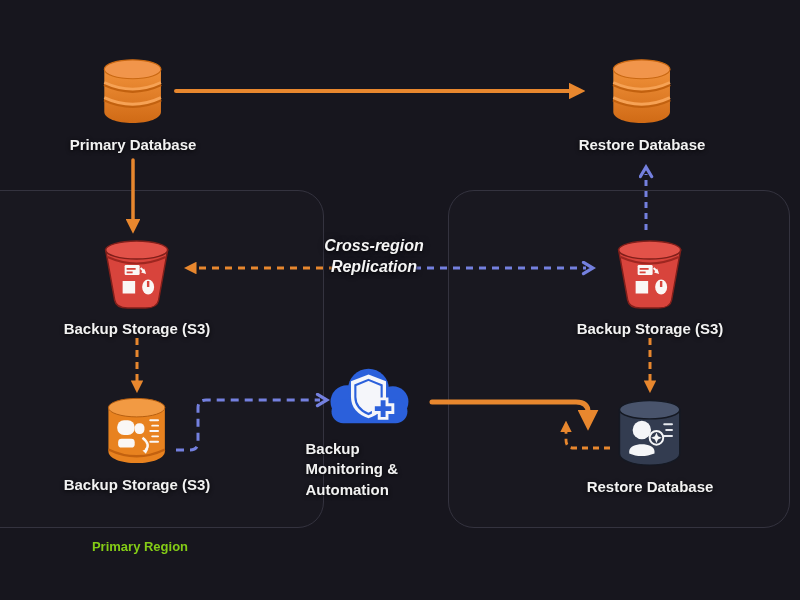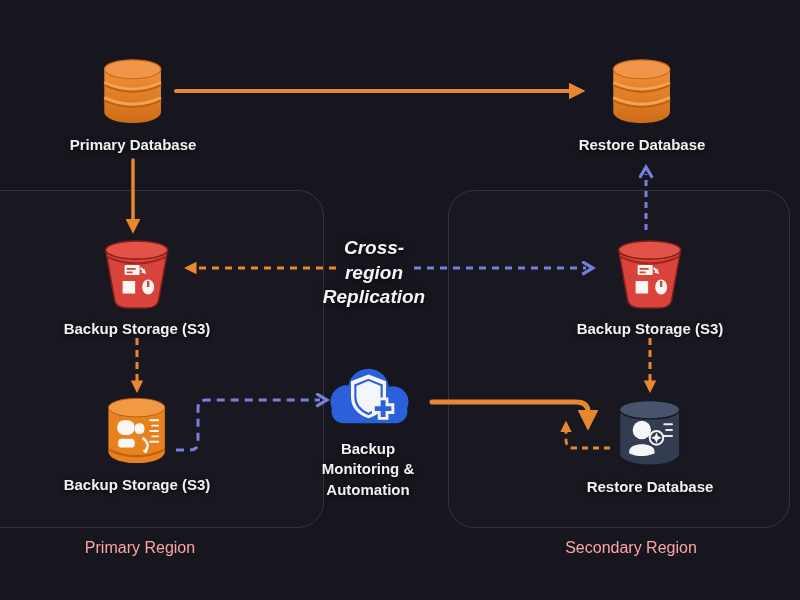--- a/index.html
+++ b/index.html
@@ -19,34 +19,34 @@
   .region-box.secondary{left:448px;top:190px;width:340px;height:336px;}
   svg.connectors{position:absolute;left:0;top:0;width:800px;height:600px;}
   .node{
     position:absolute;
     display:flex;flex-direction:column;align-items:center;
     transform:translateX(-50%);
   }
   .node .label{
     margin-top:8px;
     color:#F2F2F2;font-size:15px;font-weight:700;
-    text-align:center;white-space:nowrap;line-height:1.35;
+    text-align:left;white-space:nowrap;line-height:1.35;
     text-shadow:0 1px 4px rgba(0,0,0,.85);
   }
   .node .label.wrap{white-space:normal;width:125px;}
   .annotation{
     position:absolute;left:374px;top:236px;width:112px;
     transform:translateX(-50%);
-    color:#F5F5F5;font-size:19px;font-weight:600;font-style:italic;
+    color:#F5F5F5;font-size:16px;font-weight:600;font-style:italic;
     text-align:center;line-height:1.3;
     text-shadow:0 0 6px #17161E,0 1px 3px rgba(0,0,0,.9);
   }
   .region-label{
     position:absolute;transform:translateX(-50%);
-    color:#fca5a5;font-size:16px;font-weight:400;
+    color:#84cc16;font-size:13px;font-weight:700;
   }
   .region-label.primary{left:140px;top:539px;}
   .region-label.secondary{left:631px;top:539px;}
 </style>
 </head>
 <body>
 
 <div class="stage">
 
   <div class="region-box primary"></div>
@@ -185,14 +185,13 @@
       <path d="M 42 36.5 L 43.6 40.4 L 47.5 42 L 43.6 43.6 L 42 47.5 L 40.4 43.6 L 36.5 42 L 40.4 40.4 Z" fill="#F5F6F8"></path>
       <path d="M 50 28 h 8 M 52 34 h 6 M 50 40 h 8" stroke="#E8EAF0" stroke-width="2" stroke-linecap="round"></path>
     </svg>
     <div class="label">Restore Database</div>
   </div>
 
   <div class="annotation">Cross-region Replication</div>
 
   <div class="region-label primary">Primary Region</div>
 
-  <div class="region-label secondary">Secondary Region</div>
 </div>
 
 </body></html>

